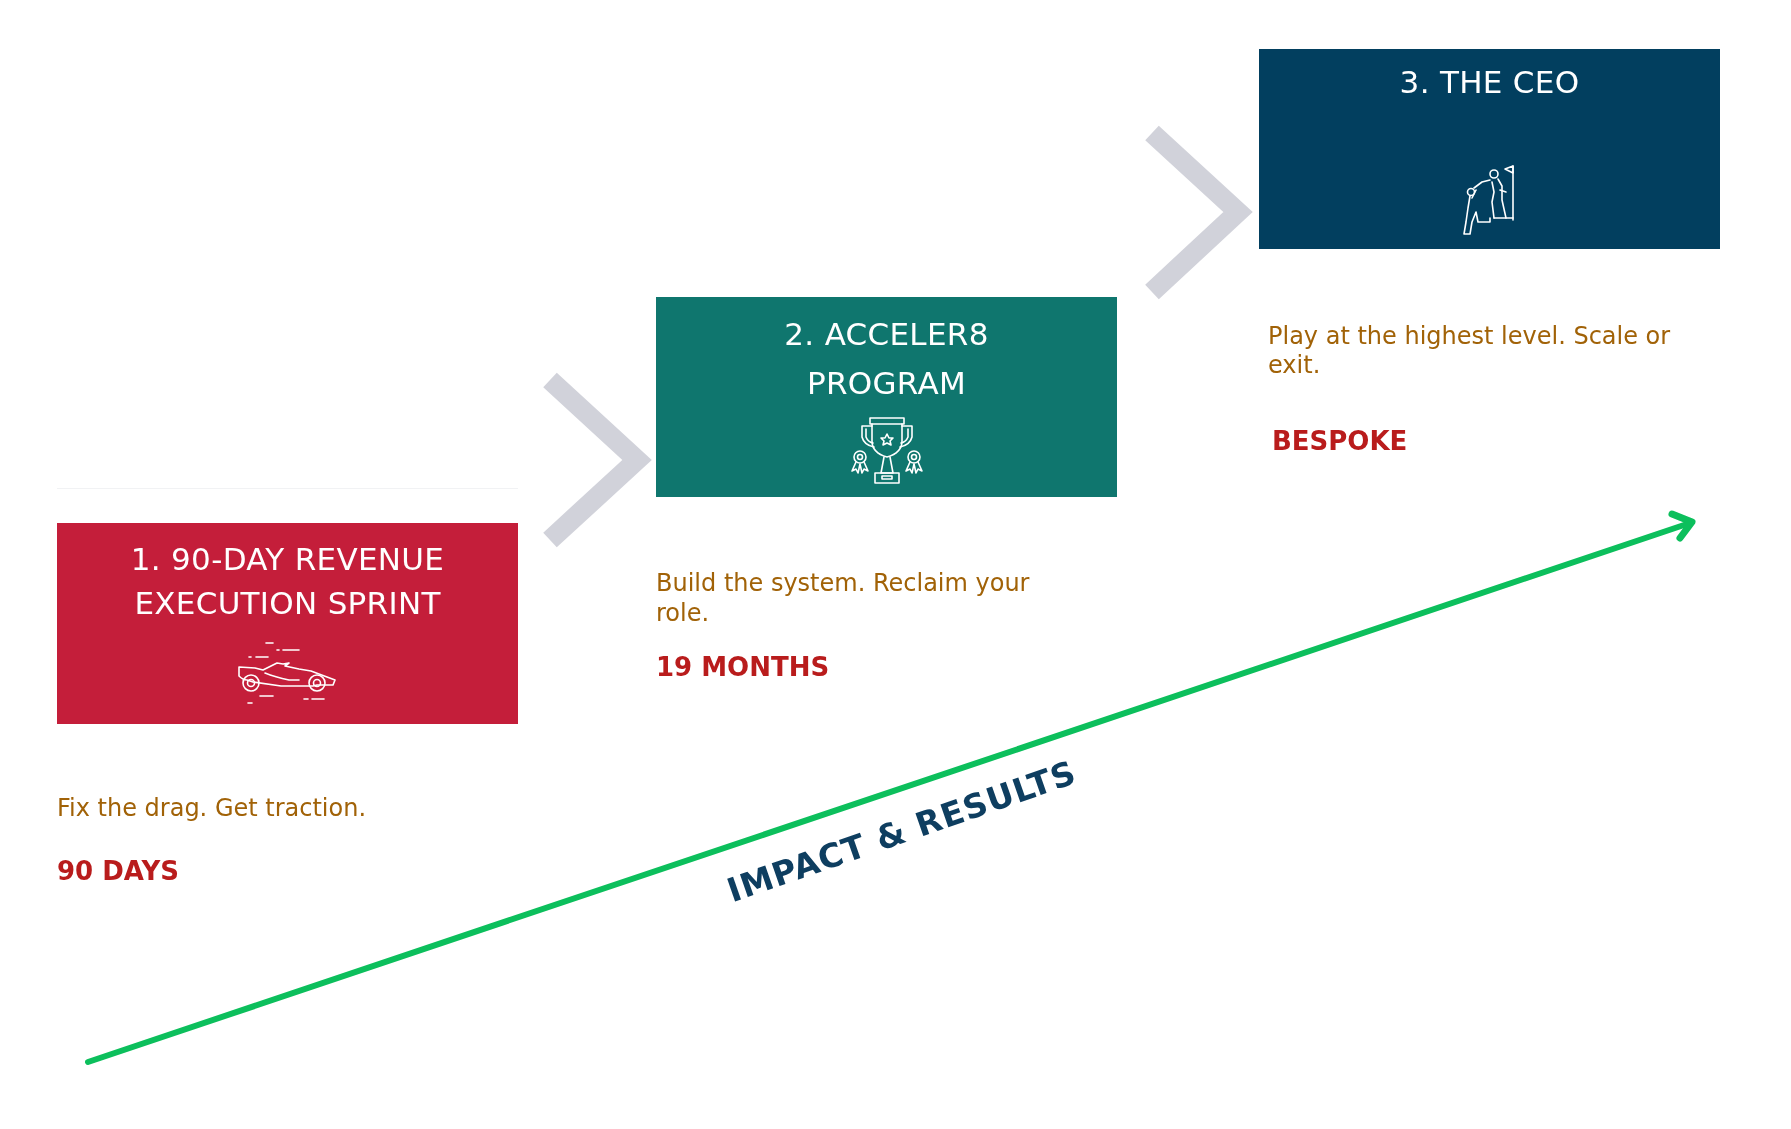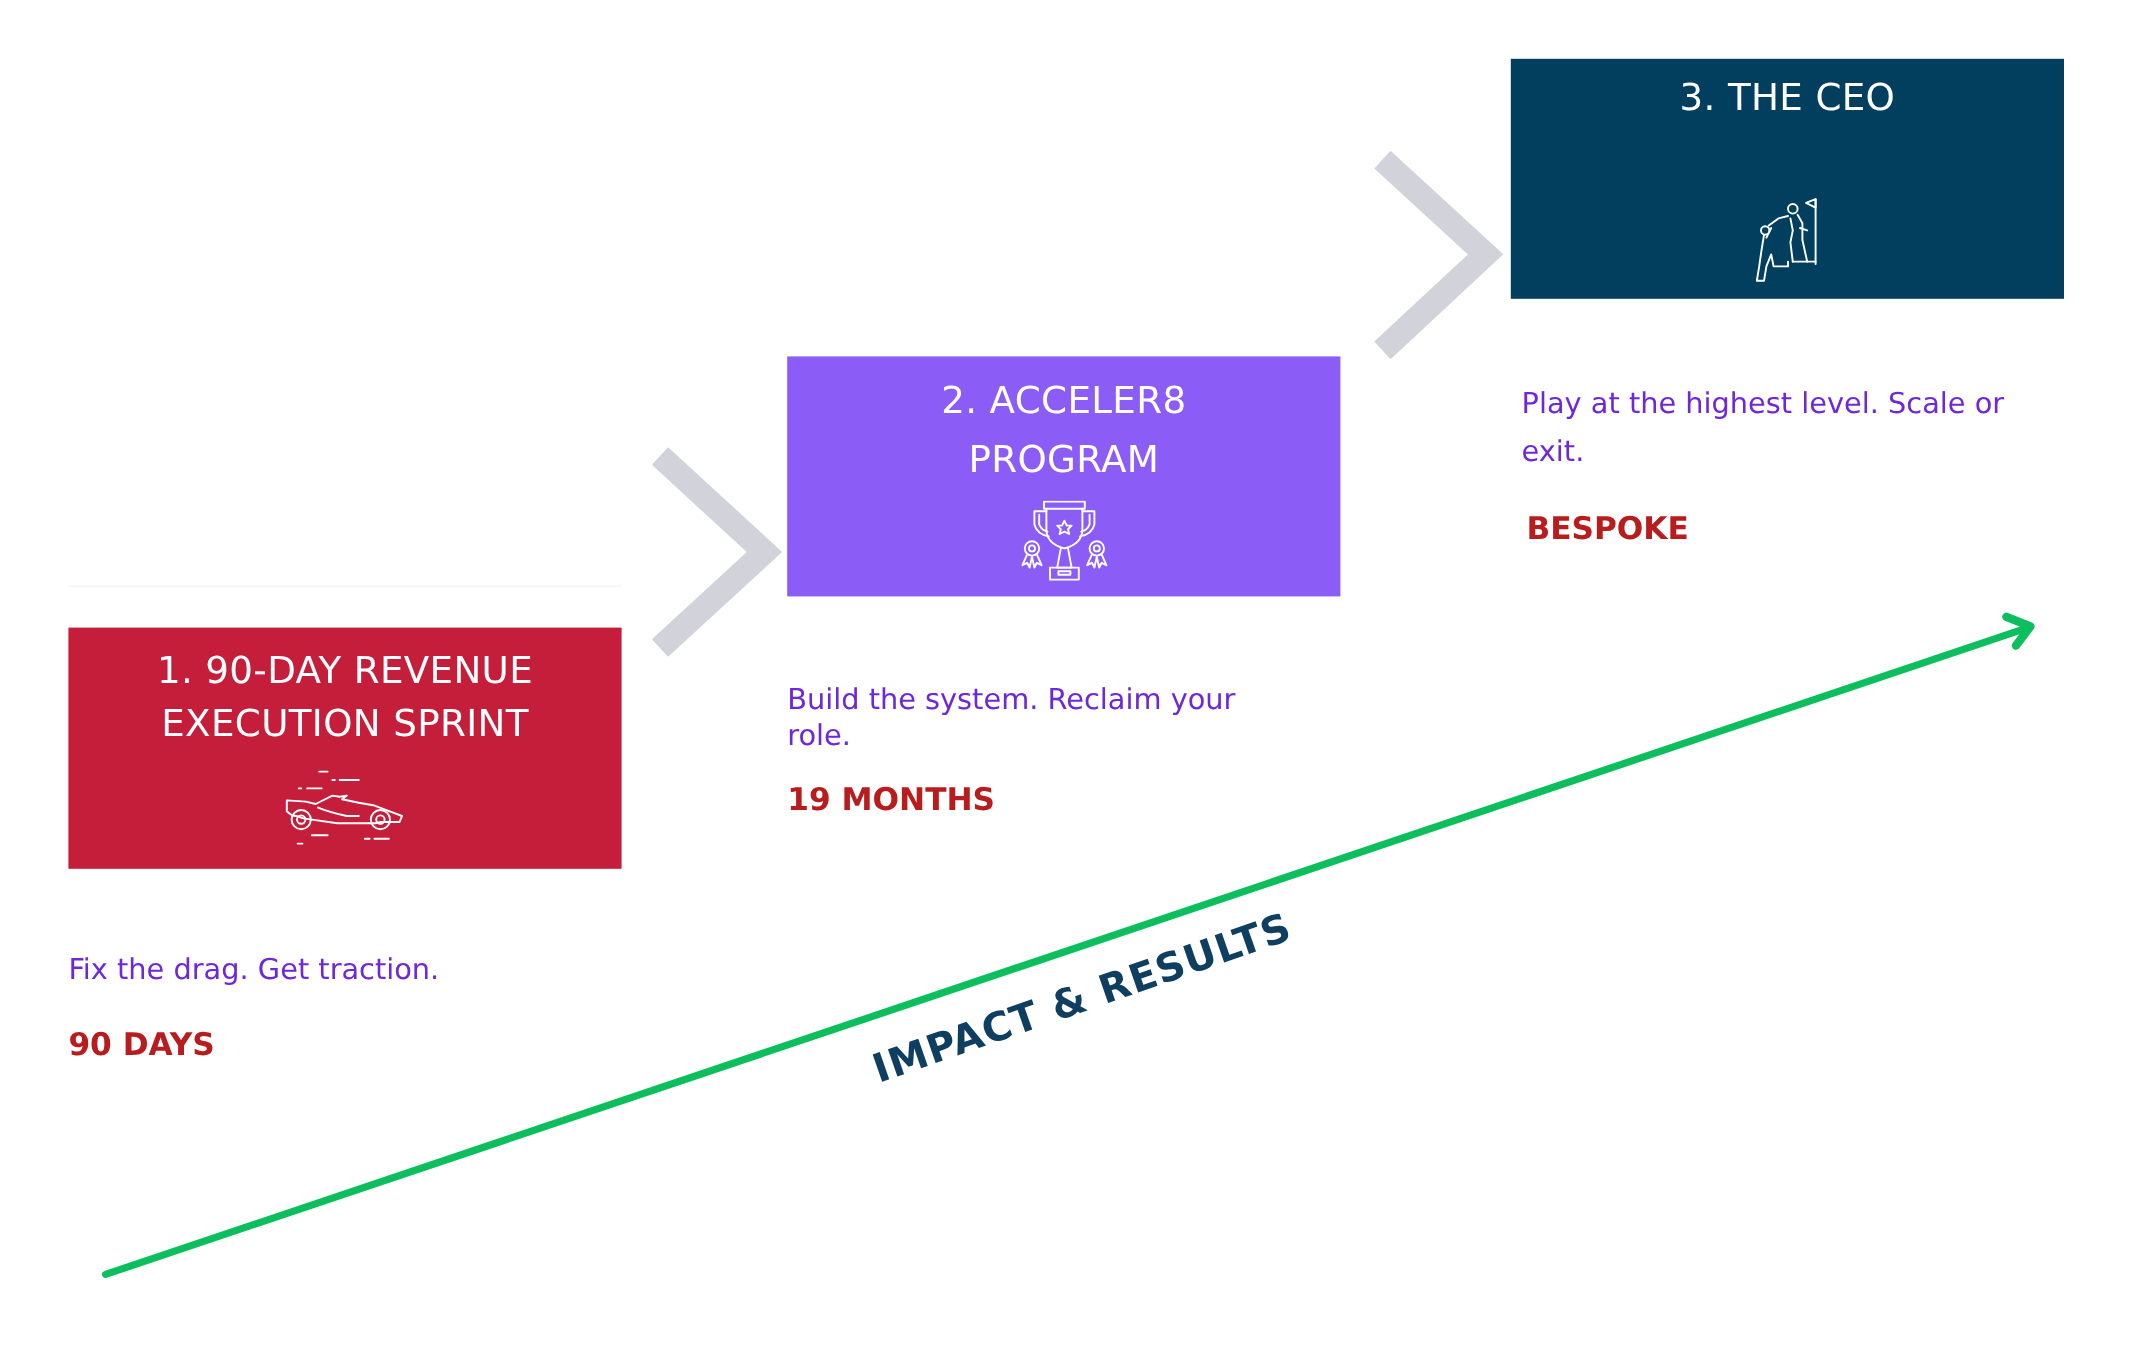--- a/index.html
+++ b/index.html
@@ -1,20 +1,20 @@
 <!DOCTYPE html>
 <html><head>
 <meta charset="utf-8">
 <style>
   html,body{margin:0;padding:0;background:#ffffff;}
   body{width:1791px;height:1129px;position:relative;overflow:hidden;font-family:"DejaVu Sans","Liberation Sans",sans-serif;}
   .stage-box{position:absolute;width:461px;height:200px;color:#ffffff;text-align:center;box-sizing:border-box;}
   .stage-title{position:absolute;left:0;right:0;font-size:31px;line-height:46px;font-weight:normal;letter-spacing:0.3px;white-space:nowrap;}
   .stage-icon{position:absolute;left:50%;transform:translateX(-50%);}
-  .desc{position:absolute;font-size:24px;line-height:42px;color:#6d28d9;}
+  .desc{position:absolute;font-size:24px;line-height:42px;color:#a16207;}
   .dur{position:absolute;font-size:26px;font-weight:bold;color:#b91c1c;white-space:nowrap;}
   #divider{position:absolute;left:57px;top:488px;width:461px;height:1px;background:#f1f2f4;}
   #impact{position:absolute;left:735px;top:872px;transform-origin:0 38px;transform:rotate(-19.2deg);font-size:33px;font-weight:bold;color:#0e3e60;line-height:38px;white-space:nowrap;letter-spacing:1px;}
   svg.overlay{position:absolute;left:0;top:0;}
 </style>
 </head>
 <body>
 
 <svg class="overlay" width="1791" height="1129">
   <polyline points="550,380 637,460 550,540" fill="none" stroke="#d1d2da" stroke-width="20" stroke-linejoin="miter"></polyline>
@@ -44,21 +44,21 @@
       <line x1="27" y1="56" x2="40" y2="56"></line>
       <line x1="15" y1="63" x2="19" y2="63"></line>
       <line x1="71" y1="59" x2="75" y2="59"></line>
       <line x1="79" y1="59" x2="91" y2="59"></line>
     </g>
   </svg>
 </div>
 <div class="desc" style="left:57px;top:787px;">Fix the drag. Get traction.</div>
 <div class="dur" style="left:57px;width:461px;top:856px;">90 DAYS</div>
 
-<div class="stage-box" style="left:656px;top:297px;background:#8b5cf6;">
+<div class="stage-box" style="left:656px;top:297px;background:#0f766e;">
   <div class="stage-title" style="top:14px;">2. ACCELER8</div>
   <div class="stage-title" style="top:63px;">PROGRAM</div>
   <svg class="stage-icon" width="74" height="68" viewBox="0 0 74 68" style="top:120px;">
     <g fill="none" stroke="#ffffff" stroke-width="1.6" stroke-linejoin="round" stroke-linecap="round">
       <rect x="20" y="1" width="34" height="6"></rect>
       <path d="M22 7 L22 24 Q22 36 37 40 Q52 36 52 24 L52 7"></path>
       <path d="M22 9 L12 9 L12 20 Q14 28 24 30"></path>
       <path d="M52 9 L62 9 L62 20 Q60 28 50 30"></path>
       <path d="M16 12 L16 20 Q18 25 23 26"></path>
       <path d="M58 12 L58 20 Q56 25 51 26"></path>
@@ -91,16 +91,16 @@
       <path d="M30 18 L32 28 L30 38 L32 54"></path>
       <path d="M38 26 L44 28"></path>
       <line x1="32" y1="54" x2="51" y2="54"></line>
       <circle cx="9" cy="28" r="3.5"></circle>
       <path d="M8 32 L6 44 L4 58 L2 70 L8 70 L10 58 L14 48 L16 58 L28 58 L28 54"></path>
       <path d="M10 34 L14 26"></path>
     </g>
   </svg>
 </div>
 <div class="desc" style="left:1268px;top:315px;">Play at the highest level. Scale or</div>
-<div class="desc" style="left:1268px;top:355px;">exit.</div>
+<div class="desc" style="left:1268px;top:344px;">exit.</div>
 <div class="dur" style="left:1272px;width:461px;top:426px;">BESPOKE</div>
 
 <div id="impact">IMPACT &amp; RESULTS</div>
 
 </body></html>

